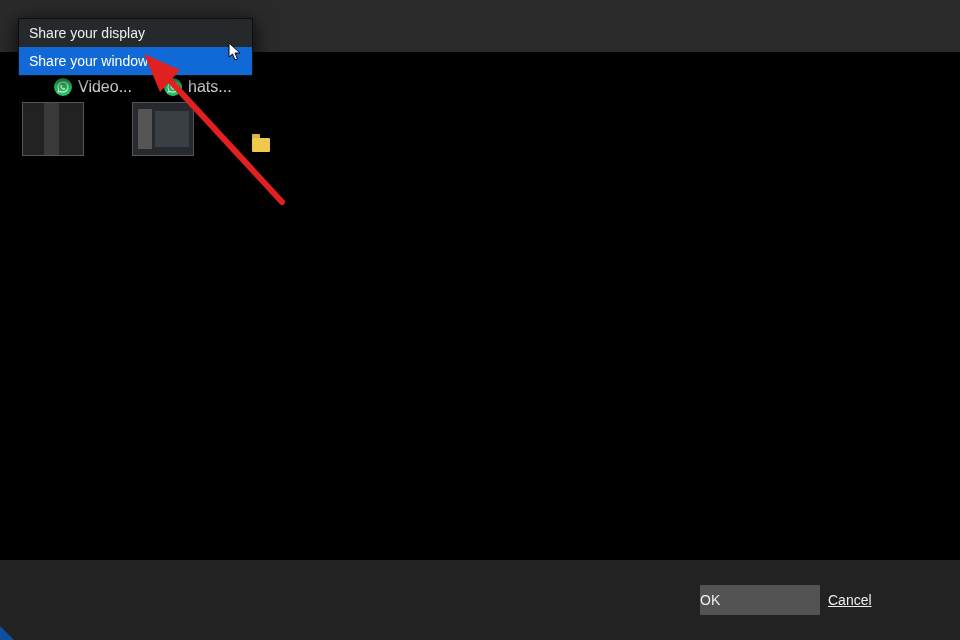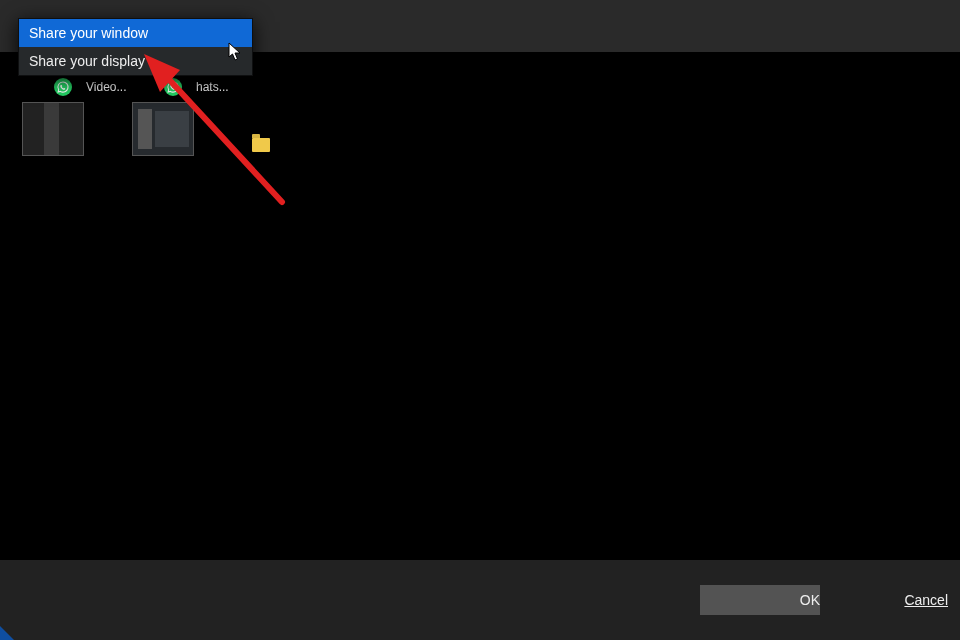--- a/index.html
+++ b/index.html
@@ -39,21 +39,21 @@
       left: 0; bottom: 0;
       width: 100%; height: 80px;
       background: #222;
     }
     .btn {
       position: absolute;
       height: 30px;
       width: 120px;
       background: #444;
       color: #eee;
-      text-align: right;
+      text-align: left;
       line-height: 30px;
       font-size: 14px;
       cursor: pointer;
       user-select: none;
     }
     .btn.primary { background: #535353; }
     .btn.cancel  { background: transparent; text-decoration: underline; }
 
     
     .thumbs {
@@ -61,22 +61,22 @@
       left: 12px; top: 60px;
       width: 280px; height: 110px;
     }
     .thumb-item {
       position: absolute;
       width: 100px;
     }
     .thumb-label {
       display: flex;
       align-items: center;
-      gap: 14px;
-      font-size: 12px;
+      gap: 6px;
+      font-size: 16px;
       color: #eee;
       white-space: nowrap;
       max-width: 100px;
       padding-left: 32px;
     }
     .wa-icon {
       width: 18px; height: 18px;
       border-radius: 50%;
       flex-shrink: 0;
       display: inline-block;
@@ -206,22 +206,22 @@
         </span>
         <span>hats...</span>
       </div>
       <div class="thumb-img settings"></div>
     </div>
 
     <div class="folder-icon"></div>
   </div>
 
   <div class="menu">
+    <div class="menu-item">Share your display</div>
     <div class="menu-item selected">Share your window</div>
-    <div class="menu-item">Share your display</div>
   </div>
 
   <div class="cursor">
     <svg viewBox="0 0 14 20">
       <path d="M1 1 L1 15 L4.5 12 L7 18 L9.5 17 L7 11 L12 11 Z" fill="#fff" stroke="#000" stroke-width="1"></path>
     </svg>
   </div>
 
   <div class="arrow">
     <svg viewBox="0 0 160 160">

